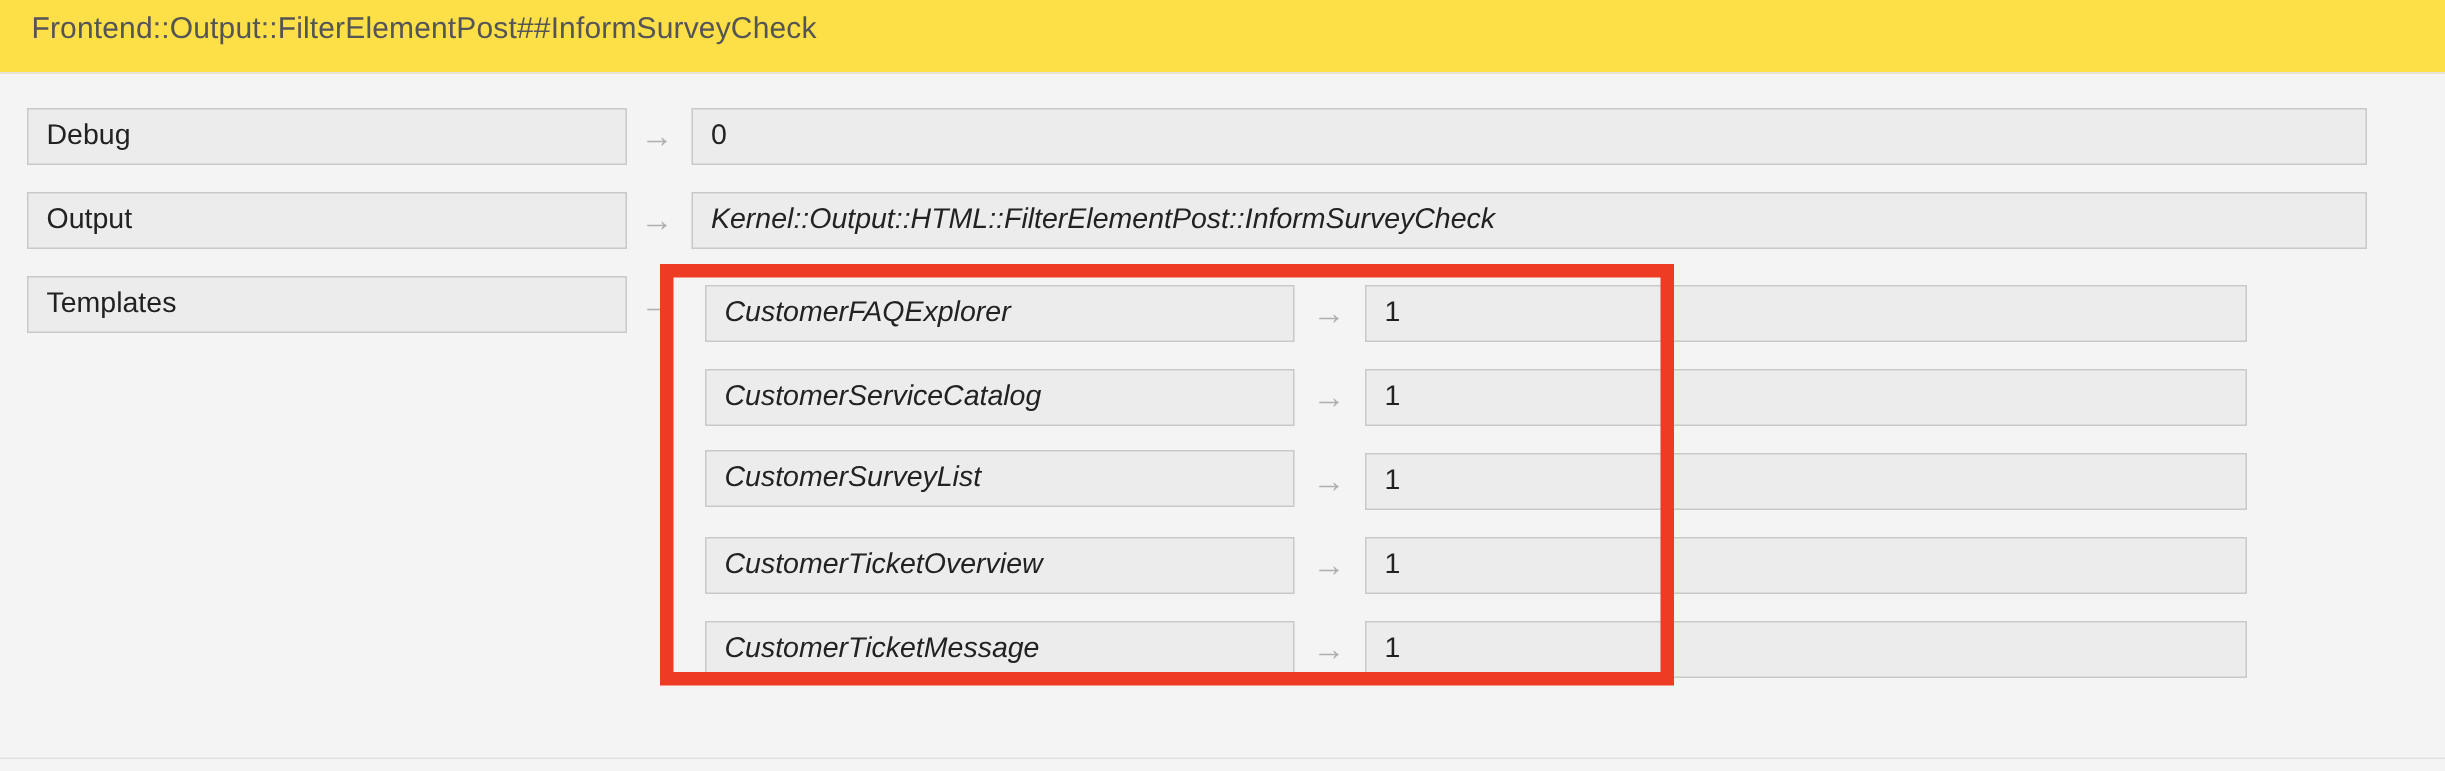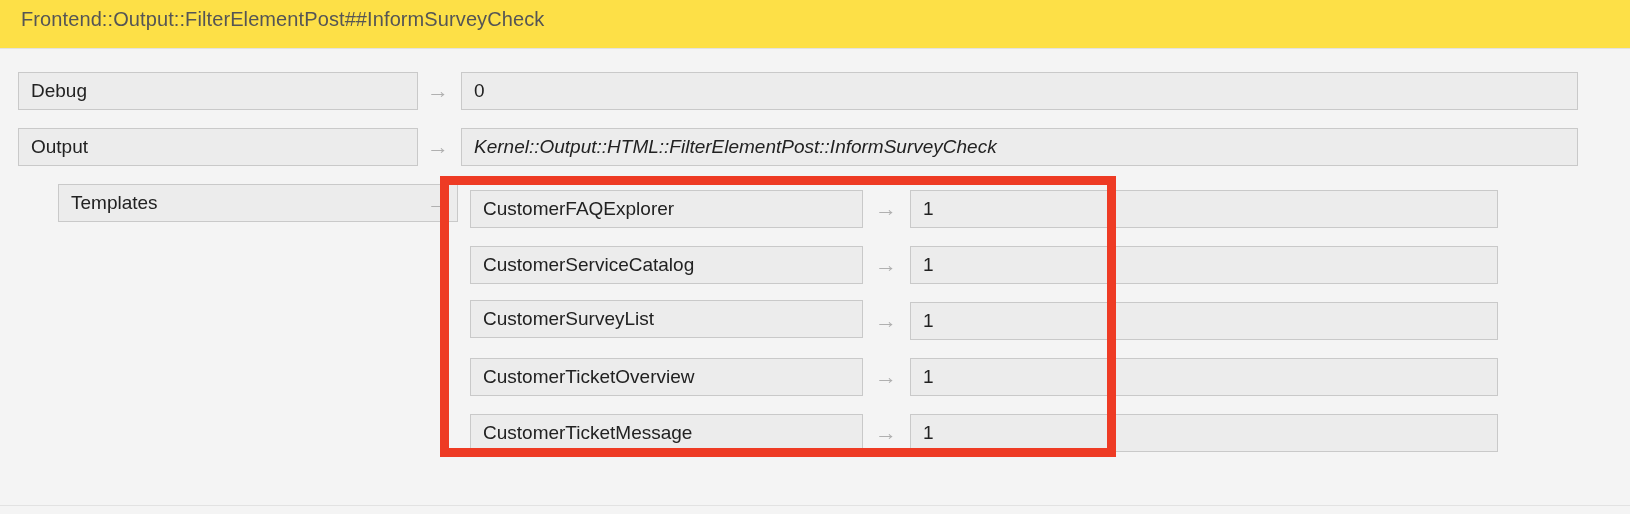--- a/index.html
+++ b/index.html
@@ -72,27 +72,28 @@
   }
 
   #row-debug-label  { top: 72px; }
   #row-debug-arrow  { left: 421px; top: 72px; }
   #row-debug-value  { top: 72px; }
 
   #row-module-label { top: 128px; }
   #row-module-arrow { left: 421px; top: 128px; }
   #row-module-value { top: 128px; font-style: italic; }
 
-  #row-templates-label { top: 184px; margin-left: 40px; }
+  #row-templates-label { top: 184px; }
   #row-templates-arrow { left: 421px; top: 184px; }
 
   
   .nested-name {
     left: 470px;
     width: 393px;
+    font-style: italic;
   }
   .nested-arrow {
     left: 866px;
     width: 40px;
   }
   .nested-value {
     left: 910px;
     width: 588px;
   }
 

